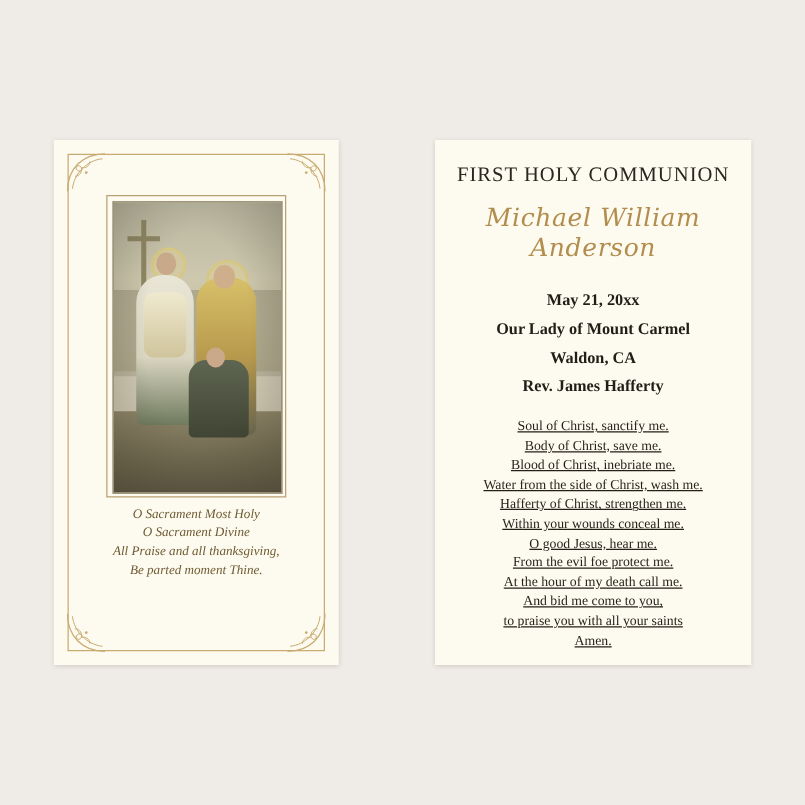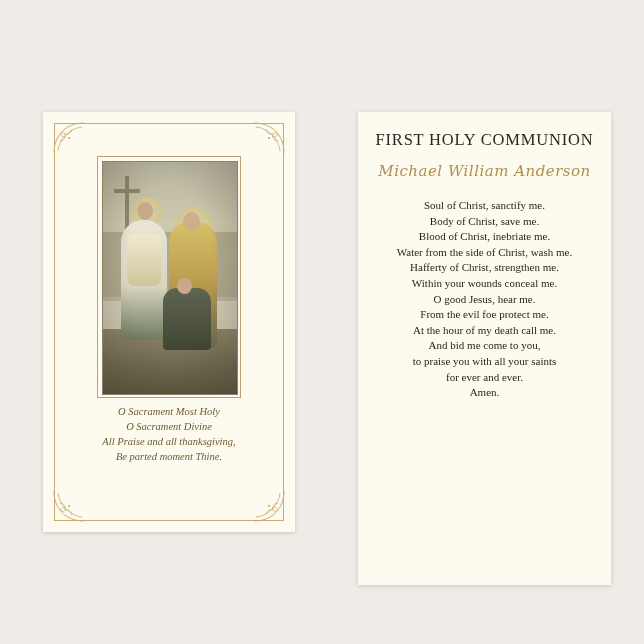--- a/index.html
+++ b/index.html
@@ -21,29 +21,28 @@
 
   
   .card {
     position: absolute;
     background: #fdfbef;
     box-shadow: 0 1px 4px rgba(90,80,70,0.25);
   }
   .card-front {
     left: 43px;
     top: 112px;
-    width: 252px;
+    width: 228px;
     height: 420px;
   }
   .card-back {
     left: 348px;
     top: 112px;
     width: 253px;
-    height: 473px;
-    margin-left: 10px;
+    height: 420px;
   }
 
   
   .frame-outer {
     position: absolute;
     left: 11px;
     top: 11px;
     right: 11px;
     bottom: 11px;
     border: 1px solid #c9ab72;
@@ -176,36 +175,37 @@
   }
   .title {
     font-size: 16.5px;
     letter-spacing: 0.8px;
     color: #2b2720;
     margin-bottom: 12px;
   }
   .name {
     font-family: "DejaVu Serif", serif;
     font-style: italic;
-    font-size: 15px;
+    font-size: 20px;
     color: #b28d4e;
     letter-spacing: 0.5px;
     margin-bottom: 18px;
   }
   .detail {
     font-size: 13px;
     font-weight: bold;
     line-height: 23px;
     color: #211e17;
   }
   .prayer {
     margin-top: 14px;
     font-size: 11px;
     line-height: 15.6px;
     color: #241f18;
+    text-decoration: underline;
   }
   .prayer div { white-space: nowrap; }
 </style>
 </head>
 <body>
 
 <div class="stage">
 
   <div class="card card-front">
 
@@ -276,32 +276,37 @@
     </div>
   </div>
 
   <div class="card card-back">
     <div class="back-inner">
 
       <div class="title">FIRST HOLY COMMUNION</div>
 
       <div class="name">Michael William Anderson</div>
 
+      <div class="detail">
+        <div>May 21, 20xx</div>
+        <div>Our Lady of Mount Carmel</div>
+        <div>Waldon, CA</div>
+        <div>Rev. James Hafferty</div>
+      </div>
 
       <div class="prayer">
         <div>Soul of Christ, sanctify me.</div>
         <div>Body of Christ, save me.</div>
         <div>Blood of Christ, inebriate me.</div>
         <div>Water from the side of Christ, wash me.</div>
         <div>Hafferty of Christ, strengthen me.</div>
         <div>Within your wounds conceal me.</div>
         <div>O good Jesus, hear me.</div>
         <div>From the evil foe protect me.</div>
         <div>At the hour of my death call me.</div>
         <div>And bid me come to you,</div>
         <div>to praise you with all your saints</div>
-        <div>for ever and ever.</div>
         <div>Amen.</div>
       </div>
     </div>
   </div>
 
 </div>
 
 </body></html>

